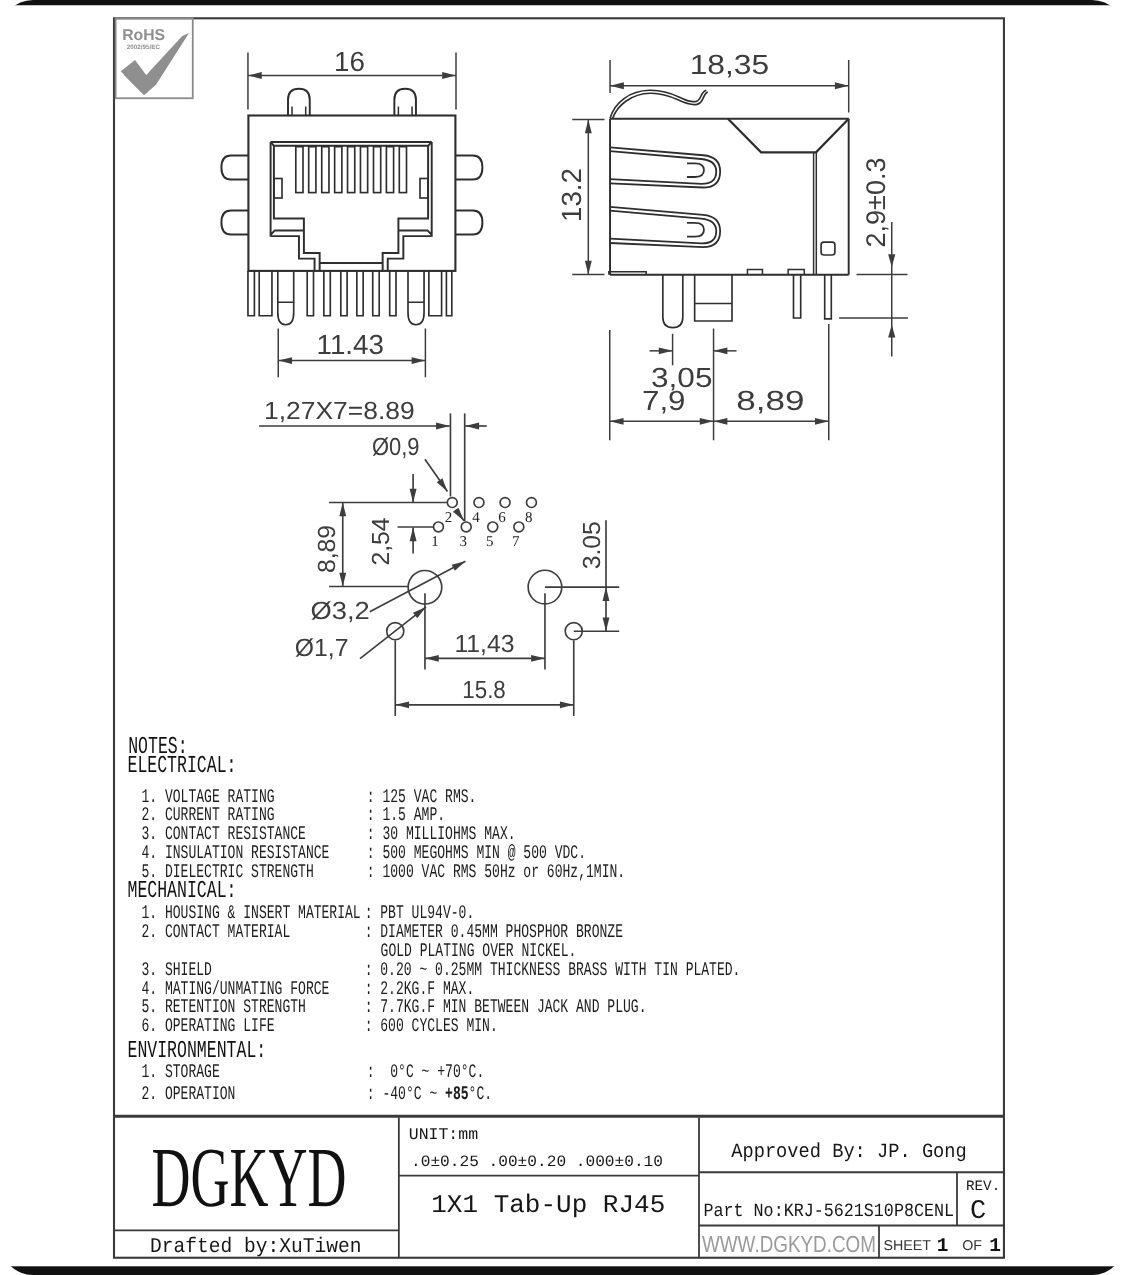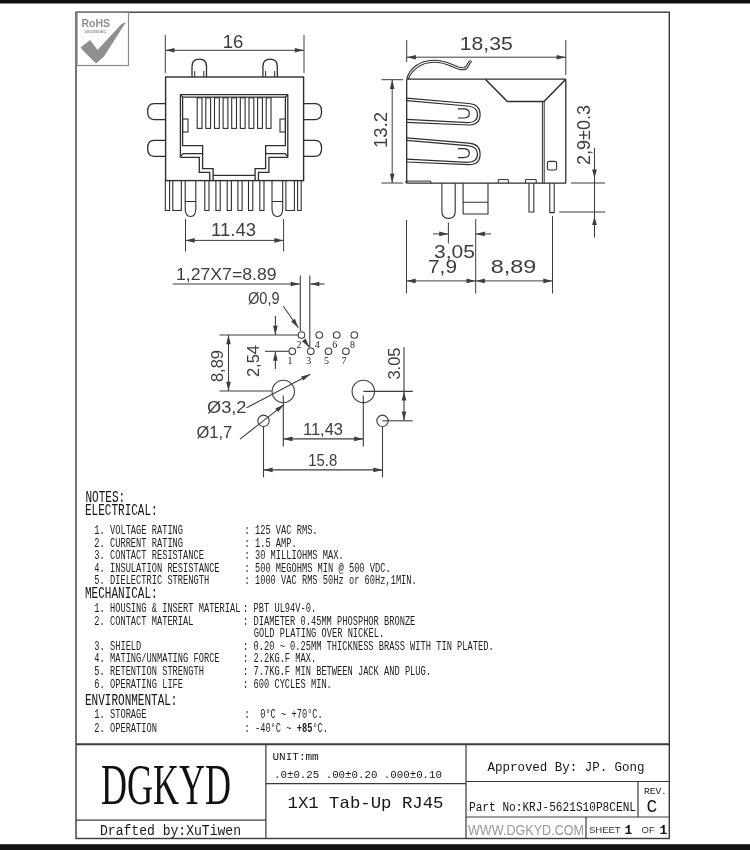--- a/index.html
+++ b/index.html
@@ -1,16 +1,16 @@
 <!DOCTYPE html>
 <html><head>
 <meta charset="utf-8">
 <style>
   html,body{margin:0;padding:0;background:#ffffff;}
-  #page{position:relative;width:750px;height:850px;background:#ffffff;overflow:hidden;}
+  #page{position:relative;width:750px;height:850px;background:#ffffff;overflow:hidden;border-radius:22px;}
   svg{display:block;}
   .dim{font-family:"Liberation Sans", sans-serif;fill:#3d3d3d;}
   .note{font-family:"Liberation Mono", monospace;fill:#1c1c1c;font-size:12.8px;}
   .mono{font-family:"Liberation Mono", monospace;fill:#161616;}
   .nh{font-family:"Liberation Mono", monospace;fill:#111;}
 </style>
 </head>
 <body>
 <div id="page">
 <svg width="750" height="850" viewBox="0 0 750 850">

